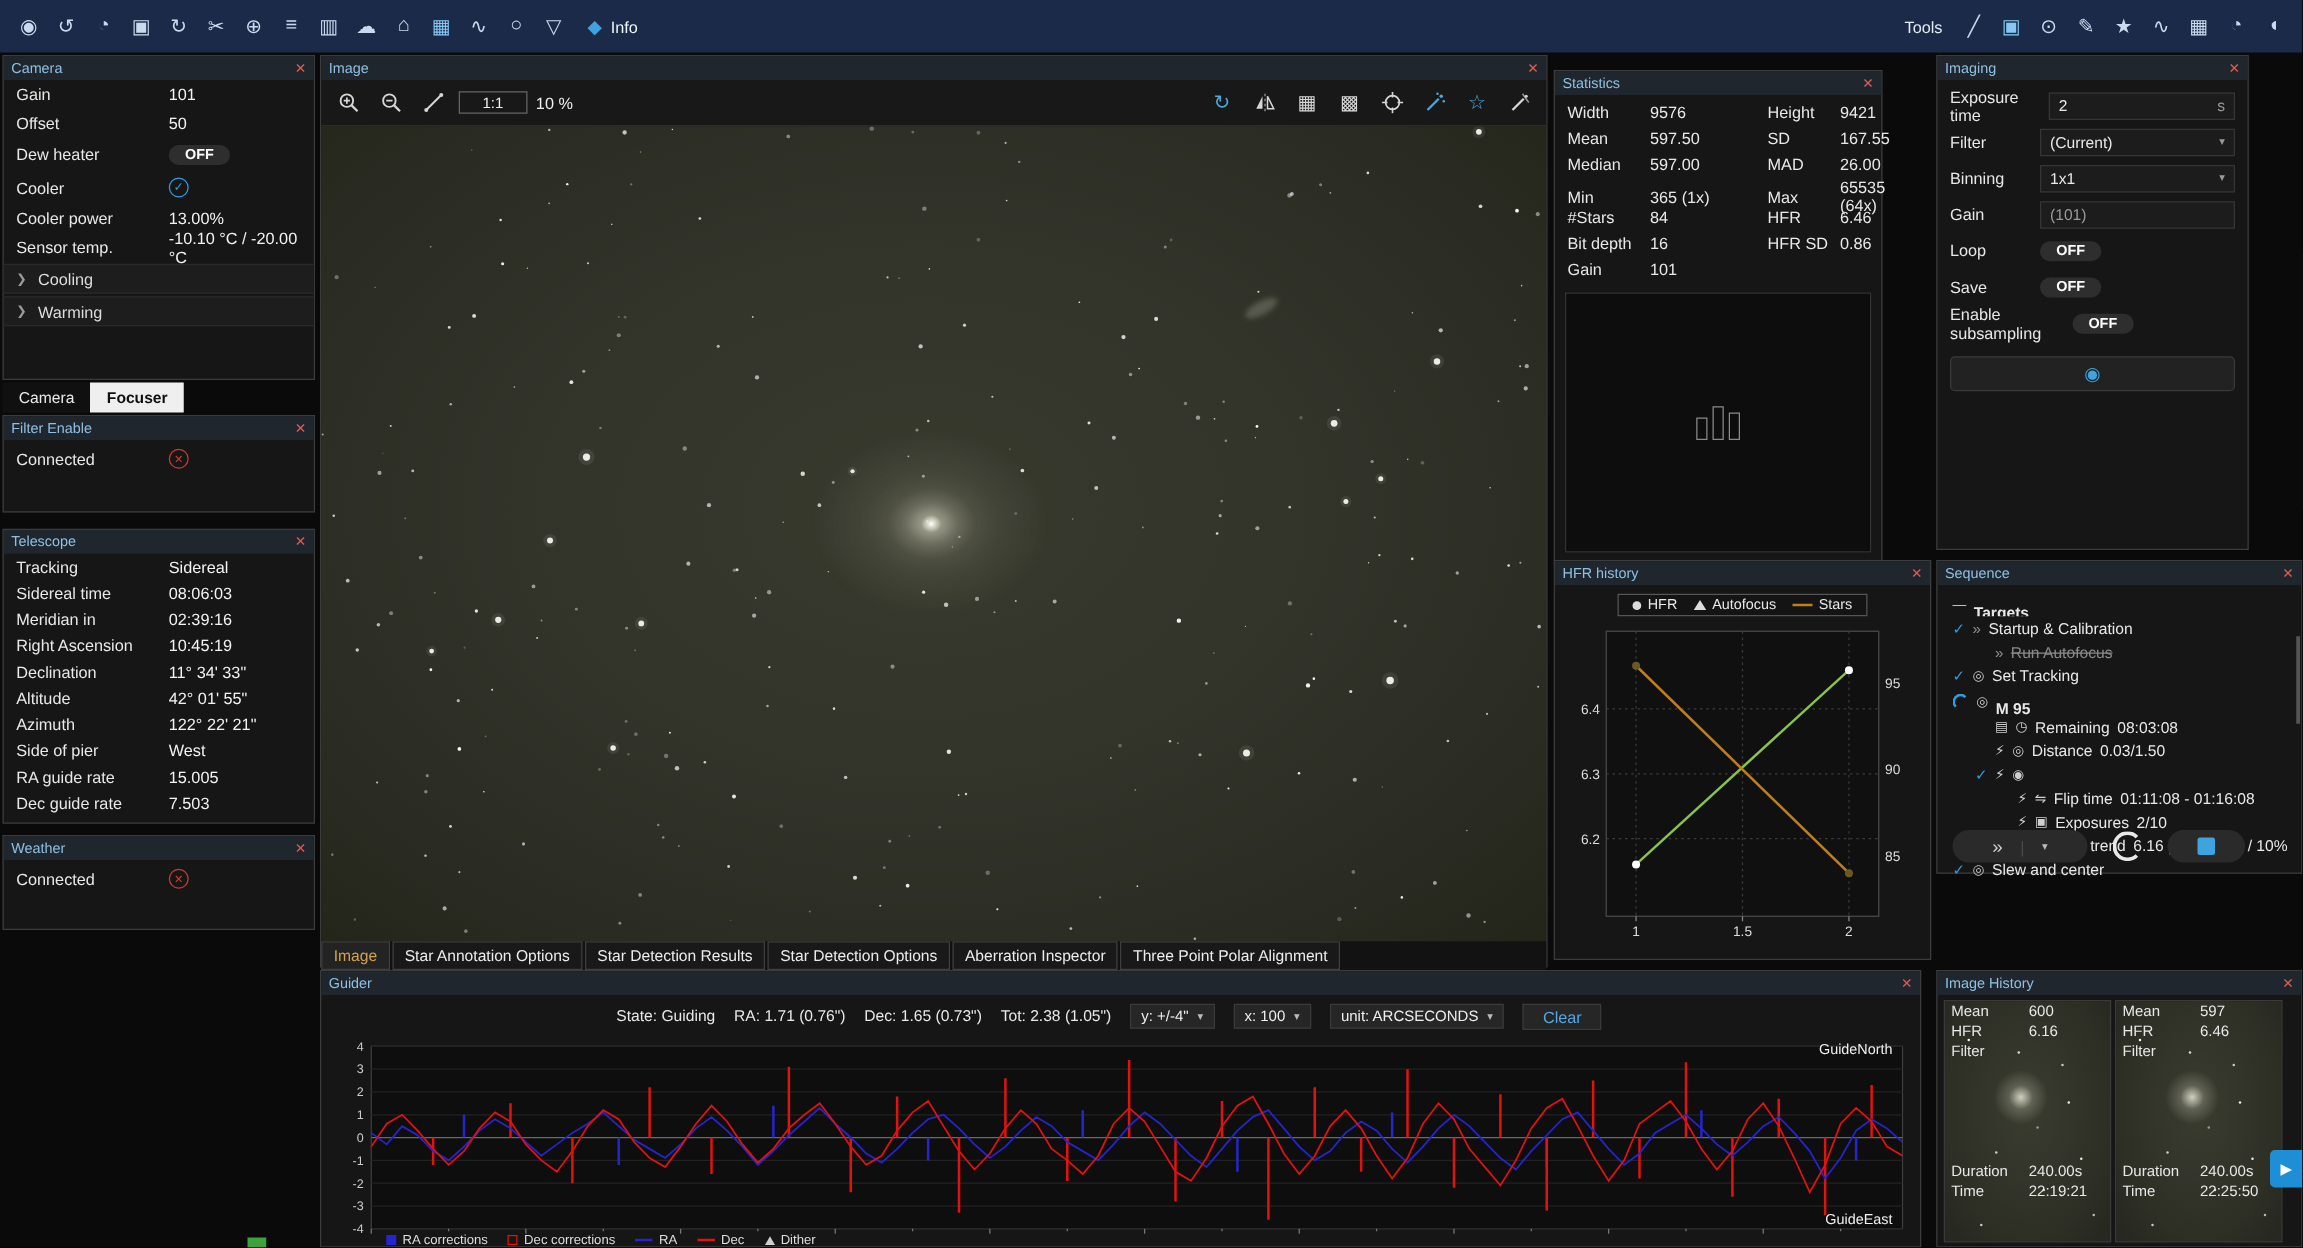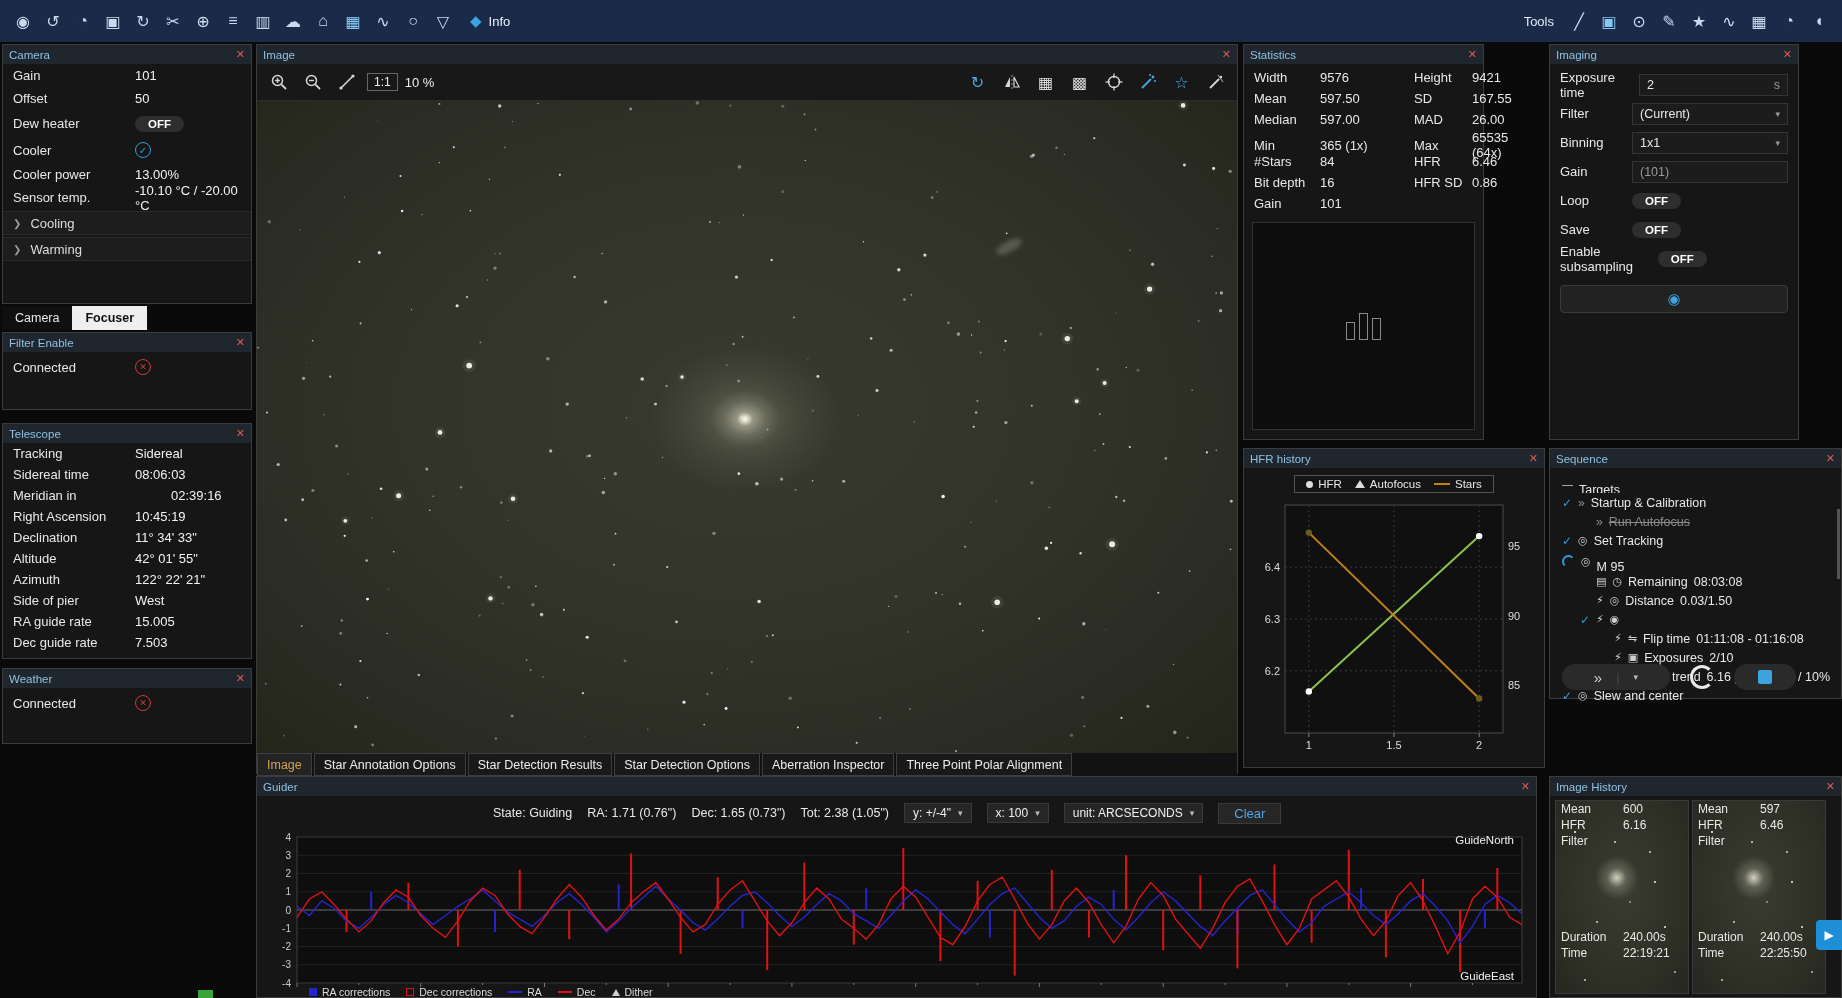--- a/index.html
+++ b/index.html
@@ -38,21 +38,21 @@
   #dock-tabs{position:absolute;left:2px;top:306px;width:250px;height:24px;display:flex;}
   .dock-tab{display:inline-flex;align-items:center;height:24px;padding:0 13px;font-size:12.5px;
             background:#101010;color:#e8e8e8;}
   .dock-tab.activew{background:#efefef;color:#101010;font-weight:bold;}
 
   
   .img-toolbar{height:36px;background:#181818;display:flex;align-items:center;padding:0 8px;gap:7px;
                border-bottom:1px solid #2c2c2c;}
   .iti{width:27px;height:27px;display:flex;align-items:center;justify-content:center;color:#d6d6d6;font-size:16px;}
   .iti.blue{color:#49a8e0;}
-  .one2one{border:1px solid #666;padding:1px 6px;font-size:12px;color:#eee;}
+  .one2one{border:1px solid #666;padding:1px 18px;font-size:12px;color:#eee;}
   .zoompct{font-size:13px;color:#eee;margin-left:0;}
   .grp-right{margin-left:auto;display:flex;gap:7px;align-items:center;}
   .img-canvas{position:relative;height:652px;overflow:hidden;
       background:radial-gradient(ellipse at 49% 47%, #383a2e 0%, #32342a 45%, #2a2c23 78%, #232519 100%);}
   #stars-svg{position:absolute;left:0;top:0;}
   .galaxy-halo{position:absolute;left:393px;top:243px;width:190px;height:150px;border-radius:50%;
       background:radial-gradient(closest-side, rgba(205,205,182,0.30), rgba(160,160,140,0.12) 55%, transparent 100%);
       filter:blur(3px);}
   .galaxy-mid{position:absolute;left:453px;top:290px;width:70px;height:56px;border-radius:50%;
       background:radial-gradient(closest-side, rgba(228,226,205,0.6), rgba(190,190,168,0.18) 60%, transparent 100%);
@@ -108,21 +108,21 @@
   .ictrl .muted{color:#9a9a9a;}
   .ictrl-col{width:156px;display:flex;}
   .cap-btn{margin:12px 10px 0;height:26px;background:#222;border:1px solid #3a3a3a;border-radius:4px;
            display:flex;align-items:center;justify-content:center;color:#3da4e0;font-size:15px;}
 
   
   .seq-row{display:flex;align-items:center;gap:6px;height:19px;font-size:12.5px;white-space:nowrap;overflow:hidden;}
   .seq-chk{color:#2d9fe0;font-weight:bold;font-size:12px;}
   .seq-chev{color:#8f8f8f;font-size:12px;}
   .seq-ic{color:#cfcfcf;font-size:11px;}
-  .seq-bold{font-weight:normal;margin-top:12px;}
+  .seq-bold{font-weight:bold;margin-top:12px;}
   .seq-dis{color:#8a8a8a;text-decoration:line-through;}
   .arc{width:13px;height:13px;border-radius:50%;border:2px solid transparent;border-top-color:#2d9fe0;
        border-left-color:#2d9fe0;box-sizing:border-box;display:inline-block;}
   .seq-controls{position:absolute;left:12px;right:16px;bottom:8px;display:flex;align-items:center;gap:20px;}
   .seq-btn{height:26px;background:#2a2a2a;border-radius:13px;display:flex;align-items:center;justify-content:center;}
   .ring{width:24px;height:24px;border-radius:50%;border:3px solid #e8e8e8;border-right-color:transparent;box-sizing:border-box;}
   .bluesq{width:14px;height:14px;background:#3da4e0;border-radius:2px;}
   .seq-scroll{position:absolute;right:1px;top:60px;width:3px;height:70px;background:#555;}
 
   
@@ -250,21 +250,21 @@
     </div>
     <div id="telescope-rows">
         <div class="kv" style="height: 21px;">
           <span class="kl">Tracking</span>
           <span class="kvv">Sidereal</span>
         </div>
         <div class="kv" style="height: 21px;">
           <span class="kl">Sidereal time</span>
           <span class="kvv">08:06:03</span>
         </div>
-        <div class="kv" style="height: 21px; gap: 36px;">
+        <div class="kv" style="height: 21px;">
           <span class="kl">Meridian in</span>
           <span class="kvv">02:39:16</span>
         </div>
         <div class="kv" style="height: 21px;">
           <span class="kl">Right Ascension</span>
           <span class="kvv">10:45:19</span>
         </div>
         <div class="kv" style="height: 21px;">
           <span class="kl">Declination</span>
           <span class="kvv">11° 34' 33"</span>
@@ -652,21 +652,21 @@
     <div class="img-tabs">
       <span class="img-tab active">Image</span>
       <span class="img-tab">Star Annotation Options</span>
       <span class="img-tab">Star Detection Results</span>
       <span class="img-tab">Star Detection Options</span>
       <span class="img-tab">Aberration Inspector</span>
       <span class="img-tab">Three Point Polar Alignment</span>
     </div>
   </div>
 
-  <div class="panel" style="left:1243px;top:44px;width:241px;height:396px;">
+  <div class="panel" style="left:1243px;top:56px;width:263px;height:396px;">
     <div class="phead">
       <span>Statistics</span>
       <span class="pclose">✕</span>
     </div>
     <div id="stat-rows" style="padding-top:3px;">
         <div class="stat-row">
           <span>Width</span>
           <span>9576</span>
           <span>Height</span>
           <span>9421</span>

